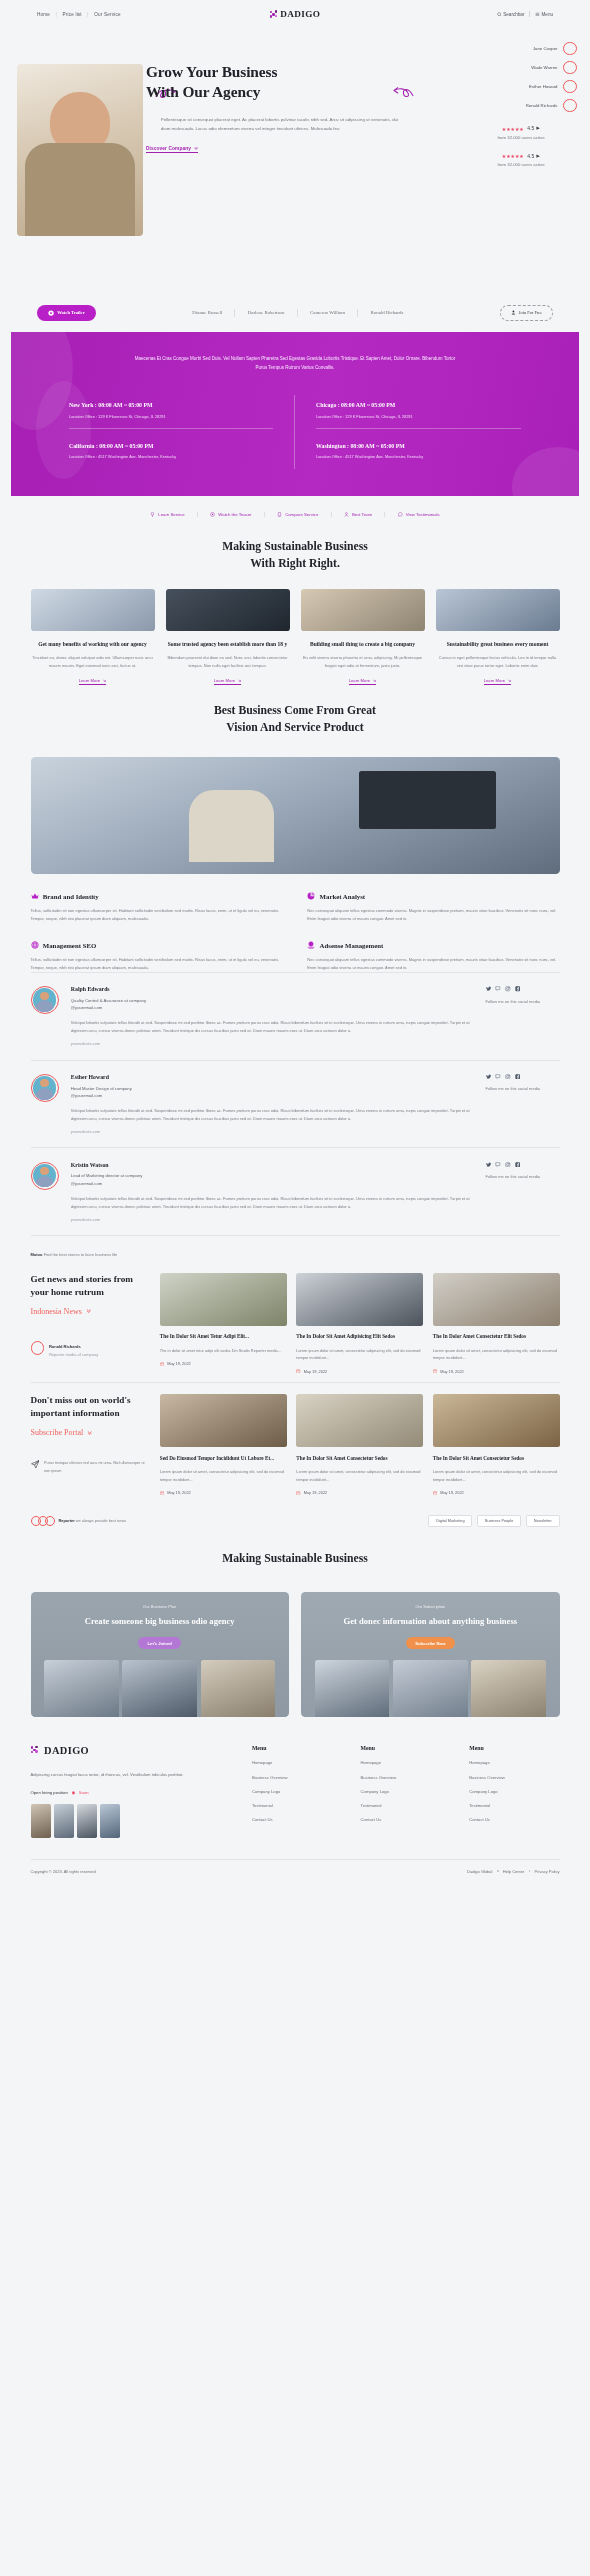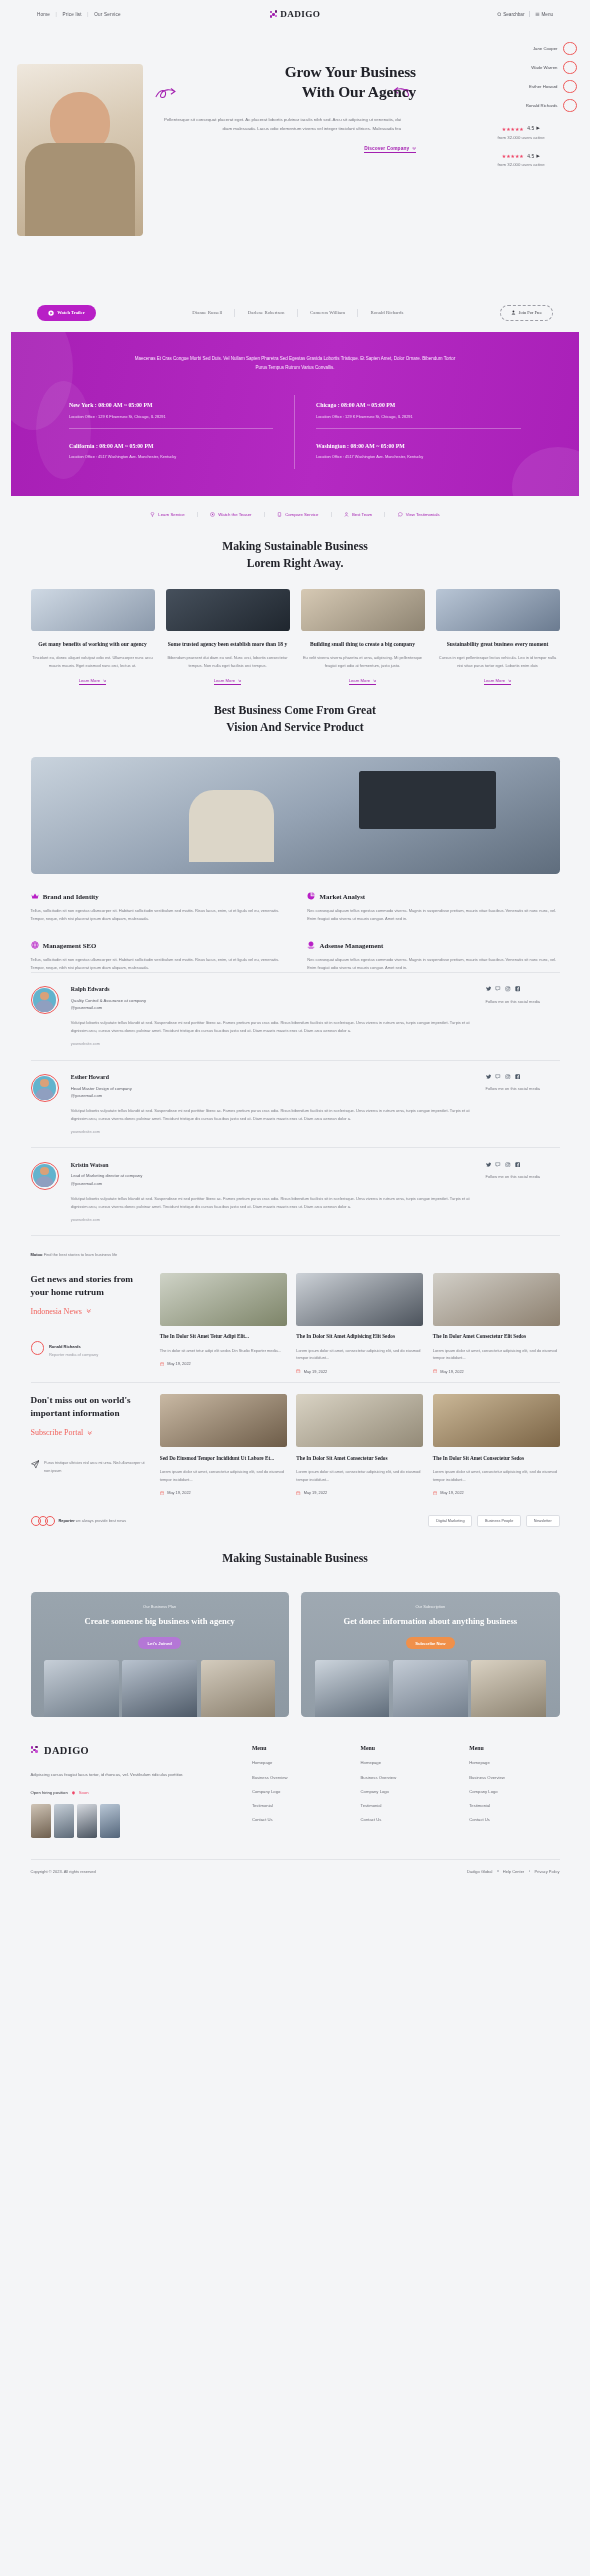--- a/index.html
+++ b/index.html
@@ -35,21 +35,21 @@
   
   .hero { position:relative; height:277px; }
   .hero-photo {
     position:absolute; left:17px; top:36px; width:126px; height:172px;
     border-radius:3.7px; overflow:hidden;
   }
   .ph { width:100%; height:100%; position:relative; }
   .ph.suit { background:linear-gradient(165deg,#efe8de 0%,#d9cbb6 40%,#bda98c 100%); }
   .ph.suit::before{ content:""; position:absolute; left:26%; top:16%; width:48%; height:36%; border-radius:48% 48% 44% 44%; background:#d7a886; }
   .ph.suit::after{ content:""; position:absolute; left:6%; top:46%; width:88%; height:62%; border-radius:23.4px 23.4px 0 0; background:#a79274; }
-  .hero-center { position:absolute; left:146px; top:0; width:270px; text-align:right; padding-top:34px; }
+  .hero-center { position:absolute; left:146px; top:0; width:270px; text-align:left; padding-top:34px; }
   .hero-h1 { font-family:"Liberation Serif", serif; font-size:15.4px; line-height:1.32; font-weight:700; color:#22232a; letter-spacing:-0.1px; }
   .hero-p { margin-top:12.3px; font-size:4.4px; line-height:2.1; color:#75767e; padding:0 14.8px; }
   .hero-cta { margin-top:12.3px; display:inline-flex; align-items:center; gap:2.5px; font-size:4.8px; font-weight:700; color:#a31fb0; border-bottom:0.6px solid #a31fb0; padding-bottom:1.2px; letter-spacing:0.1px; }
   .squiggle { position:absolute; color:#a31fb0; }
   .sq-l { left:155px; top:58px; }
   .sq-r { left:393px; top:57px; }
 
   .hero-right { position:absolute; right:13.5px; top:13.5px; width:111px; }
   .person-row { display:flex; align-items:center; justify-content:flex-end; gap:5.5px; margin-bottom:5.5px; }
   .person-name { font-size:4.3px; color:#4d4e56; white-space:nowrap; }
@@ -431,21 +431,21 @@
         </svg>
       </span>
     <span>View Testimonials</span>
   </div>
 </div>
 
 <div class="wrap">
   <div class="sec-head">
     <h2 class="sec-h2">
       <span>Making Sustainable Business</span><br>
-      <span>Lorem Right Away.</span>
+      <span>With Right Right.</span>
     </h2>
   </div>
 
   <div class="cards4">
     <div class="card4">
       <div class="card4-img g1"></div>
       <div class="card4-t">Get many benefits of working with our agency</div>
       <div class="card4-p">Tincidunt eu, donec aliquet volutpat odio est. Ullamcorper nunc arcu mauris mauris. Eget euismod nunc orci, lectus ut.</div>
       <a class="learn">
         <span>Learn More</span>
@@ -866,21 +866,21 @@
     </span>
   </div>
 
   <div class="sec-head">
     <h2 class="sec-h2">Making Sustainable Business</h2>
   </div>
 
   <div class="panels">
     <div class="panel p-left">
       <div class="p-kicker">Our Business Plan</div>
-      <div class="p-h">Create someone big business with agency</div>
+      <div class="p-h">Create someone big business odio agency</div>
       <a class="p-btn lilac">Let's Joined</a>
       <div class="p-imgs">
         <div class="p-img pi1"></div>
         <div class="p-img pi2"></div>
         <div class="p-img pi3"></div>
       </div>
     </div>
     <div class="panel p-right">
       <div class="p-kicker">Our Subscription</div>
       <div class="p-h">Get donec information about anything business</div>

